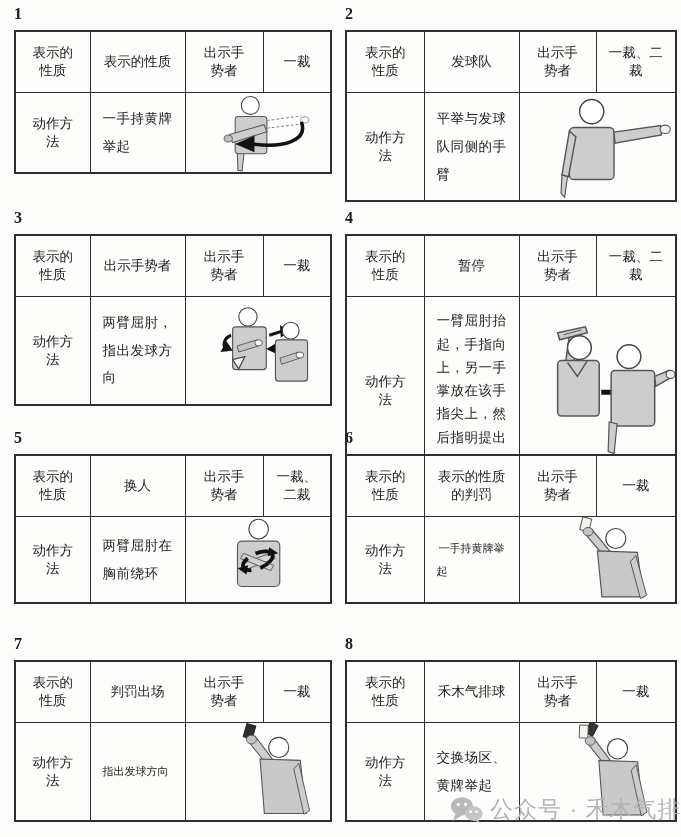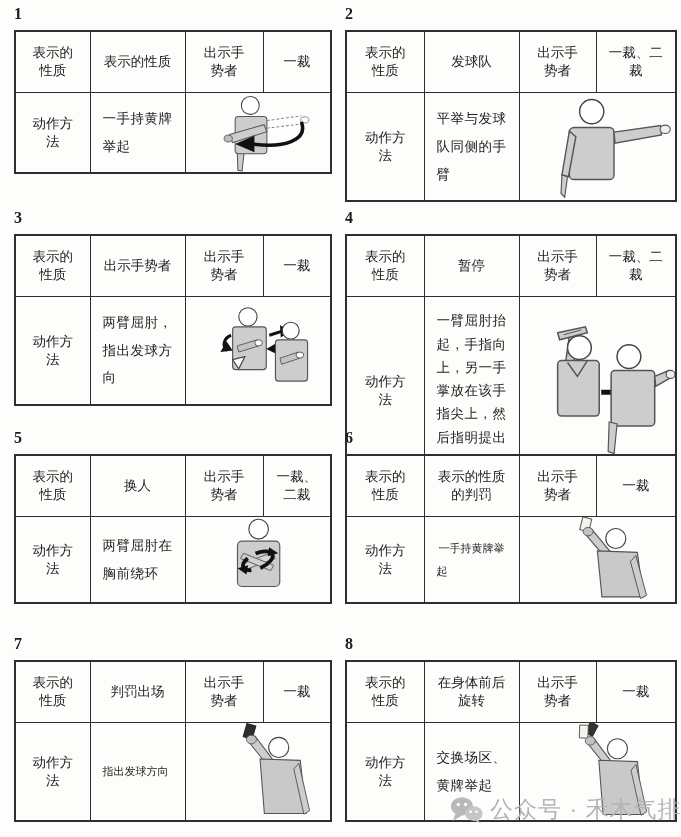--- a/index.html
+++ b/index.html
@@ -328,21 +328,21 @@
     <table class="sig">
       <colgroup class="right-cols">
           <col class="c1">
           <col class="c2">
           <col class="c3">
           <col class="c4">
         </colgroup>
       <tbody>
           <tr class="hdr">
         <td class="lbl">表示的性质</td>
-        <td class="val">在身体前后旋转</td>
+        <td class="val">禾木气排球</td>
         <td class="lbl">出示手势者</td>
         <td class="val">一裁</td>
       </tr>
       <tr>
         <td class="lbl">动作方法</td>
         <td class="method">交换场区、黄牌举起</td>
         <td class="illus" colspan="2">
           <svg viewBox="0 0 157 135" preserveAspectRatio="xMidYMid meet">
             <rect x="64" y="0" width="12" height="17" fill="#333" stroke="#222" stroke-width="1.2" transform="rotate(28 70 8)"></rect>
             <rect x="53" y="3" width="12" height="18" fill="#f4f4ec" stroke="#555" stroke-width="1.3" transform="rotate(2 59 12)"></rect>

